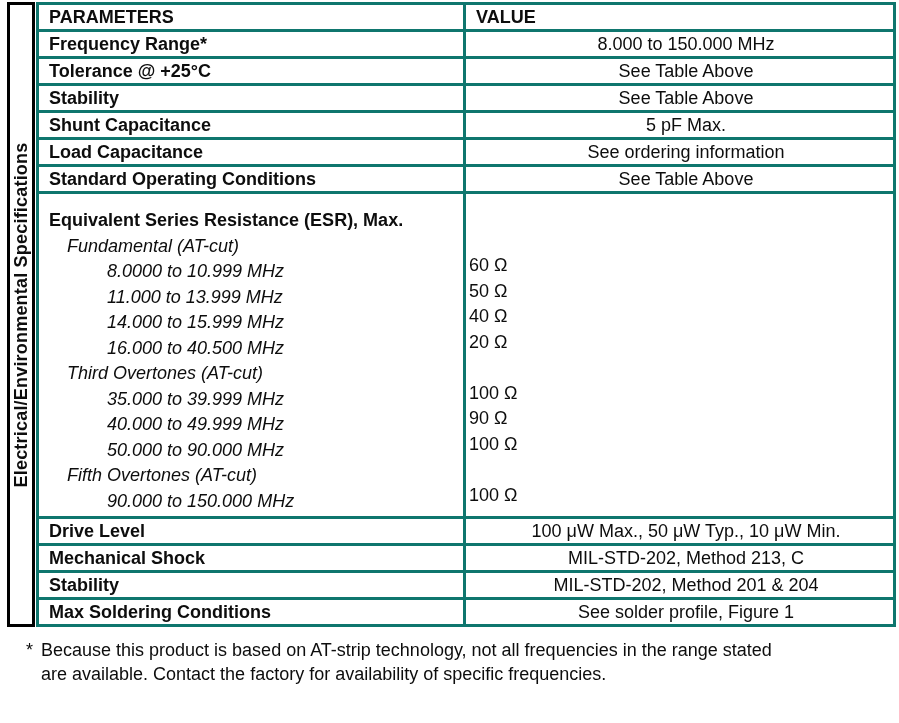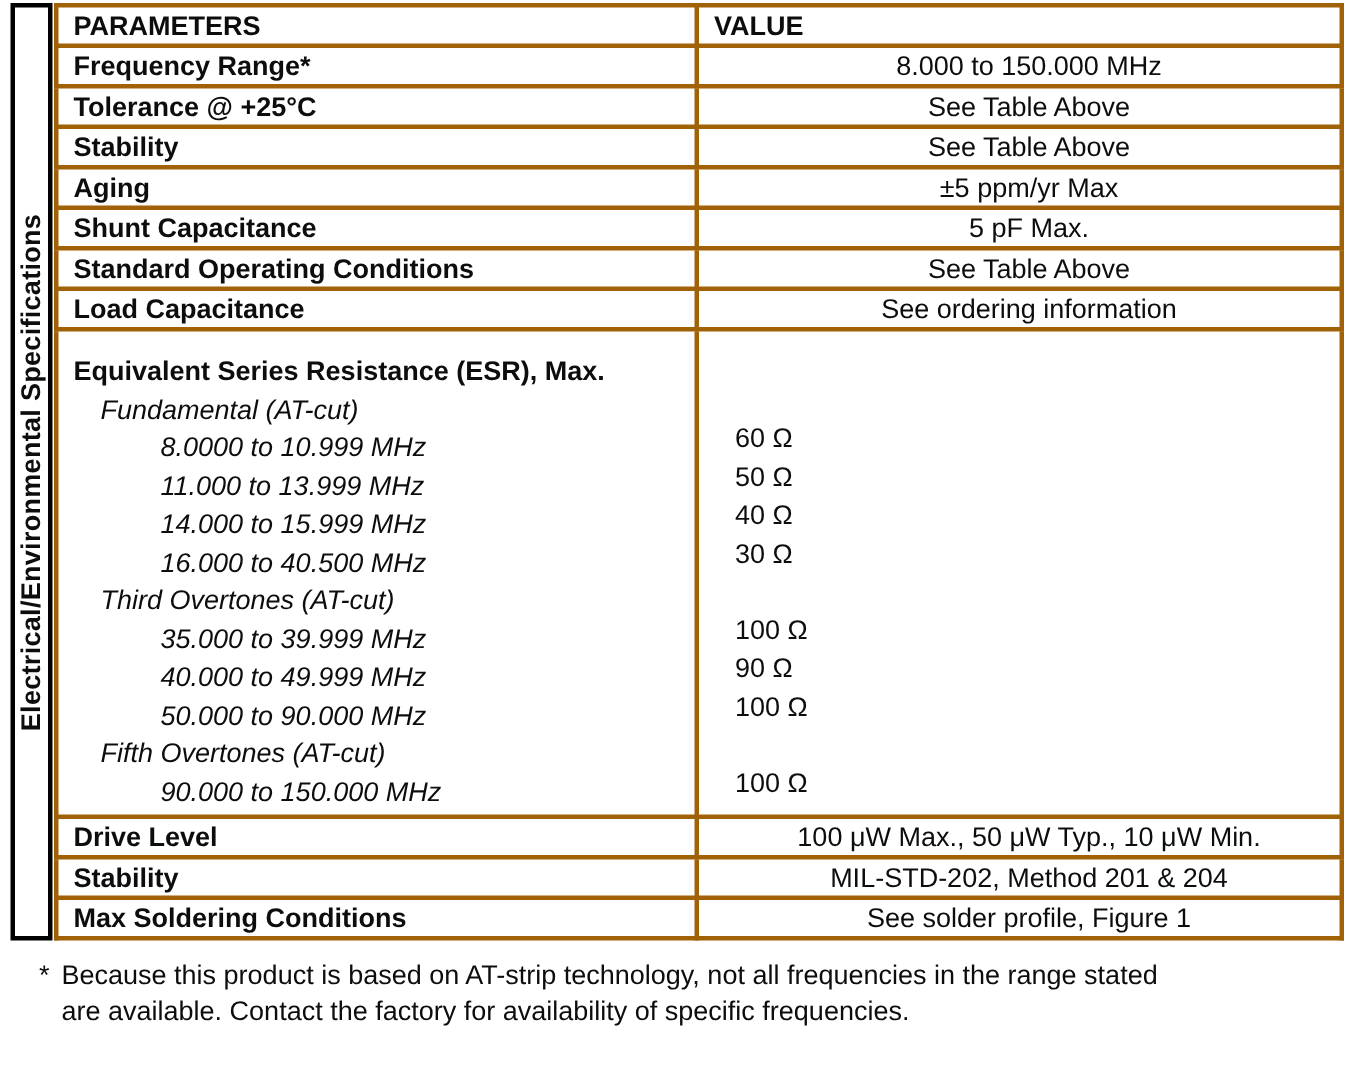--- a/index.html
+++ b/index.html
@@ -33,21 +33,21 @@
 
   
   table.grid {
     border-collapse: collapse;
     table-layout: fixed;
     width: 860px;
     flex: none;
   }
   table.grid col.c-param { width: 427px; }
   table.grid th, table.grid td {
-    border: 3px solid #a16207;
+    border: 3px solid #0f766e;
     font-size: 18px;
     vertical-align: middle;
     overflow: hidden;
     white-space: nowrap;
   }
   table.grid th {
     text-align: left;
     font-weight: bold;
     padding: 0 0 0 10px;
     height: 27px;
@@ -62,21 +62,21 @@
     padding: 0 0 0 13px;
     height: 27px;
     text-align: center;
   }
   
   td.block-cell { padding: 2px 0; vertical-align: top; }
   .blk-line { line-height: 25.5px; height: 25.5px; white-space: nowrap; }
   .blk-line.ind-0 { padding-left: 10px; font-weight: bold; margin-top: 12px; }
   .blk-line.ind-1 { padding-left: 28px; font-style: italic; }
   .blk-line.ind-2 { padding-left: 68px; font-style: italic; }
-  .blk-vline { line-height: 25.5px; height: 25.5px; padding-left: 24px; white-space: nowrap; }
+  .blk-vline { line-height: 25.5px; height: 25.5px; padding-left: 3px; white-space: nowrap; }
 
   
   .footnote {
     display: flex;
     margin: 11px 0 0 19px;
     font-size: 18px;
     line-height: 24px;
   }
   .fn-marker { flex: none; width: 15px; }
   .fn-text { flex: 1; }
@@ -105,34 +105,30 @@
           </tr>
           <tr>
             <td class="param-cell">Tolerance @ +25°C</td>
             <td class="value-cell">See Table Above</td>
           </tr>
           <tr>
             <td class="param-cell">Stability</td>
             <td class="value-cell">See Table Above</td>
           </tr>
           <tr>
-            <td class="param-cell">Aging</td>
-            <td class="value-cell">±5 ppm/yr Max</td>
-          </tr>
-          <tr>
             <td class="param-cell">Shunt Capacitance</td>
             <td class="value-cell">5 pF Max.</td>
           </tr>
           <tr>
+            <td class="param-cell">Load Capacitance</td>
+            <td class="value-cell">See ordering information</td>
+          </tr>
+          <tr>
             <td class="param-cell">Standard Operating Conditions</td>
             <td class="value-cell">See Table Above</td>
-          </tr>
-          <tr>
-            <td class="param-cell">Load Capacitance</td>
-            <td class="value-cell">See ordering information</td>
           </tr>
           <tr>
             <td class="block-cell">
               <div class="blk-line ind-0">Equivalent Series Resistance (ESR), Max.</div>
               <div class="blk-line ind-1">Fundamental (AT-cut)</div>
               <div class="blk-line ind-2">8.0000 to 10.999 MHz</div>
               <div class="blk-line ind-2">11.000 to 13.999 MHz</div>
               <div class="blk-line ind-2">14.000 to 15.999 MHz</div>
               <div class="blk-line ind-2">16.000 to 40.500 MHz</div>
               <div class="blk-line ind-1">Third Overtones (AT-cut)</div>
@@ -141,32 +137,36 @@
               <div class="blk-line ind-2">50.000 to 90.000 MHz</div>
               <div class="blk-line ind-1">Fifth Overtones (AT-cut)</div>
               <div class="blk-line ind-2">90.000 to 150.000 MHz</div>
             </td>
             <td class="block-cell">
               <div class="blk-vline">&nbsp;</div>
               <div class="blk-vline">&nbsp;</div>
               <div class="blk-vline">60 Ω</div>
               <div class="blk-vline">50 Ω</div>
               <div class="blk-vline">40 Ω</div>
-              <div class="blk-vline">30 Ω</div>
+              <div class="blk-vline">20 Ω</div>
               <div class="blk-vline">&nbsp;</div>
               <div class="blk-vline">100 Ω</div>
               <div class="blk-vline">90 Ω</div>
               <div class="blk-vline">100 Ω</div>
               <div class="blk-vline">&nbsp;</div>
               <div class="blk-vline">100 Ω</div>
             </td>
           </tr>
           <tr>
             <td class="param-cell">Drive Level</td>
             <td class="value-cell">100 μW Max., 50 μW Typ., 10 μW Min.</td>
+          </tr>
+          <tr>
+            <td class="param-cell">Mechanical Shock</td>
+            <td class="value-cell">MIL-STD-202, Method 213, C</td>
           </tr>
           <tr>
             <td class="param-cell">Stability</td>
             <td class="value-cell">MIL-STD-202, Method 201 &amp; 204</td>
           </tr>
           <tr>
             <td class="param-cell">Max Soldering Conditions</td>
             <td class="value-cell">See solder profile, Figure 1</td>
           </tr>
         </tbody>

